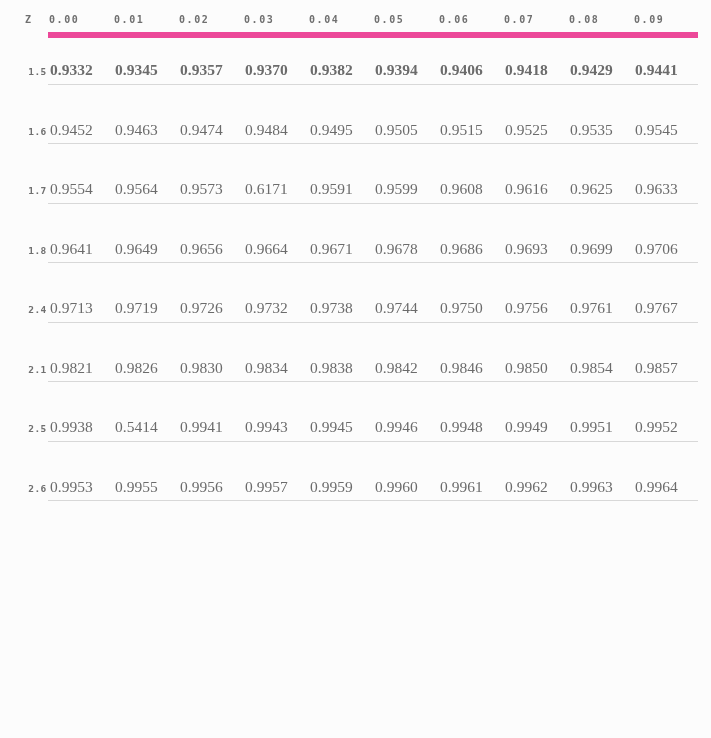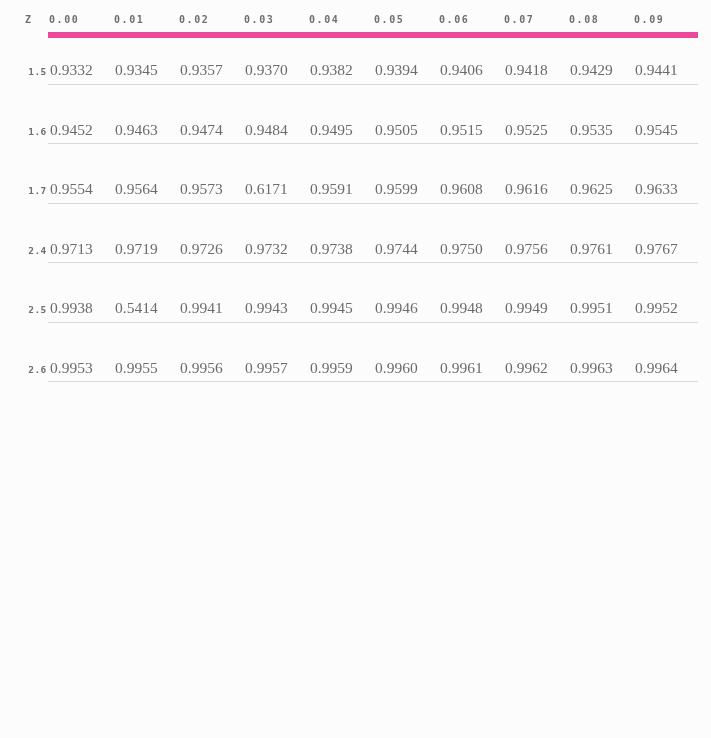--- a/index.html
+++ b/index.html
@@ -55,20 +55,21 @@
     color: #6b6b6b;
     text-align: left;
     vertical-align: baseline;
     line-height: 1;
     padding: 37px 0 6px 2px;
     border-bottom: 1px solid #d8d8d8;
     width: 65px;
   }
   tbody tr:first-child td {
     padding-top: 24px;
+    font-weight: bold;
   }
 </style>
 </head>
 <body>
 
 <table>
   <thead>
     <tr>
         <th class="corner">Z</th>
         <th>0.00</th>
@@ -117,31 +118,57 @@
         <td>0.9573</td>
         <td>0.6171</td>
         <td>0.9591</td>
         <td>0.9599</td>
         <td>0.9608</td>
         <td>0.9616</td>
         <td>0.9625</td>
         <td>0.9633</td>
       </tr>
       <tr>
+        <th class="rlabel">1.8</th>
+        <td>0.9641</td>
+        <td>0.9649</td>
+        <td>0.9656</td>
+        <td>0.9664</td>
+        <td>0.9671</td>
+        <td>0.9678</td>
+        <td>0.9686</td>
+        <td>0.9693</td>
+        <td>0.9699</td>
+        <td>0.9706</td>
+      </tr>
+      <tr>
         <th class="rlabel">2.4</th>
         <td>0.9713</td>
         <td>0.9719</td>
         <td>0.9726</td>
         <td>0.9732</td>
         <td>0.9738</td>
         <td>0.9744</td>
         <td>0.9750</td>
         <td>0.9756</td>
         <td>0.9761</td>
         <td>0.9767</td>
+      </tr>
+      <tr>
+        <th class="rlabel">2.1</th>
+        <td>0.9821</td>
+        <td>0.9826</td>
+        <td>0.9830</td>
+        <td>0.9834</td>
+        <td>0.9838</td>
+        <td>0.9842</td>
+        <td>0.9846</td>
+        <td>0.9850</td>
+        <td>0.9854</td>
+        <td>0.9857</td>
       </tr>
       <tr>
         <th class="rlabel">2.5</th>
         <td>0.9938</td>
         <td>0.5414</td>
         <td>0.9941</td>
         <td>0.9943</td>
         <td>0.9945</td>
         <td>0.9946</td>
         <td>0.9948</td>

